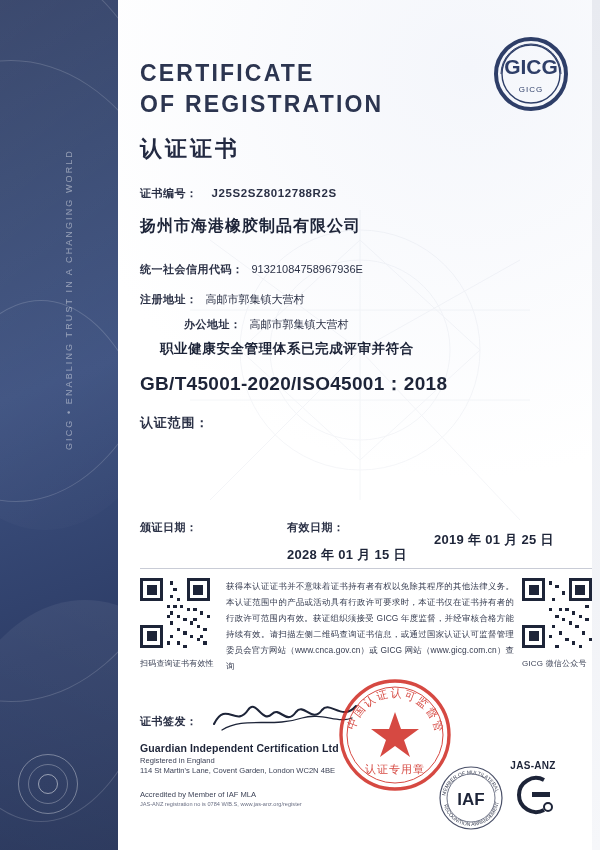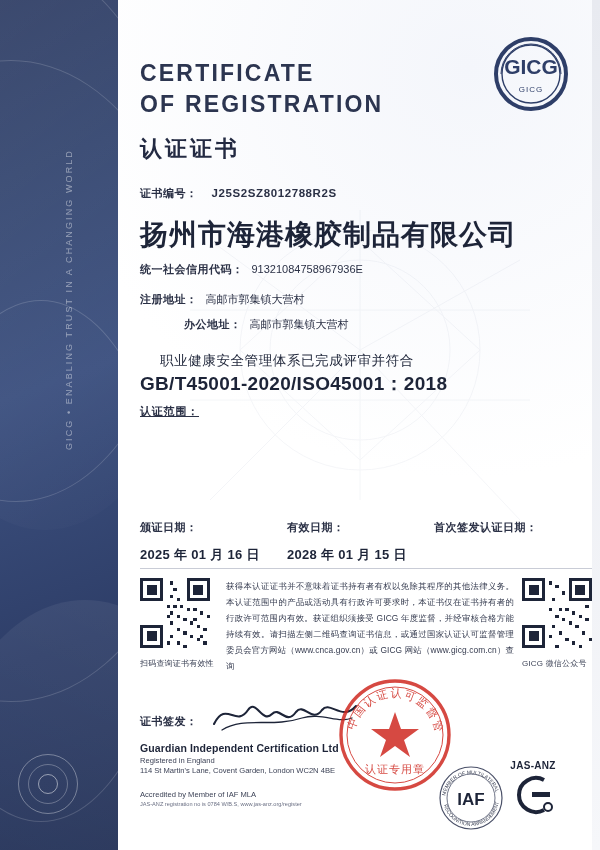--- a/index.html
+++ b/index.html
@@ -92,41 +92,41 @@
 
   .row{position:absolute;left:22px;font-size:11px;color:#3c4256;}
   .lbl{font-weight:bold;color:#2b3146;letter-spacing:.5px;}
   .val{color:#2b3146;}
 
   .r-certno{top:186px;}
   .r-certno .val{margin-left:14px;font-weight:bold;letter-spacing:.6px;font-size:11.5px;}
 
   .company{
     position:absolute;left:22px;top:216px;
-    font-size:28px;font-weight:bold;color:#1d2438;letter-spacing:1px;
+    font-size:16px;font-weight:bold;color:#1d2438;letter-spacing:1px;
   }
 
   .r-credit{top:262px;}
   .r-credit .val{margin-left:8px;}
   .r-reg{top:292px;}
   .r-reg .val{margin-left:8px;}
   .r-office{top:317px;margin-left:44px;}
   .r-office .val{margin-left:8px;}
 
   .conform{
-    position:absolute;left:22px;top:352px;
-    font-size:13.5px;font-weight:normal;color:#1d2438;letter-spacing:.6px;padding-left:20px;
+    position:absolute;left:22px;top:340px;
+    font-size:13.5px;font-weight:bold;color:#1d2438;letter-spacing:.6px;padding-left:20px;
   }
   .standard{
     position:absolute;left:22px;top:371px;
     font-size:19px;font-weight:bold;color:#1d2438;letter-spacing:.3px;
   }
   .scope-label{
-    position:absolute;left:22px;top:404px;
-    font-size:11px;font-weight:bold;color:#2b3146;letter-spacing:.8px;text-decoration:underline;
+    position:absolute;left:22px;top:414px;
+    font-size:13px;font-weight:bold;color:#2b3146;letter-spacing:.8px;
   }
   .scope-text{
     position:absolute;left:22px;top:440px;width:430px;
     font-size:14.5px;font-weight:bold;color:#1d2438;line-height:25px;letter-spacing:.2px;
   }
 
   .dates{position:absolute;left:22px;top:520px;width:440px;}
   .date-cols{display:flex;justify-content:space-between;}
   .date-col{width:146px;}
   .date-col .dl{font-size:11px;font-weight:bold;color:#2b3146;letter-spacing:.5px;}
@@ -231,28 +231,27 @@
 
     <div class="conform">职业健康安全管理体系已完成评审并符合</div>
     <div class="standard">GB/T45001-2020/ISO45001：2018</div>
 
     <div class="scope-label">认证范围：</div>
 
     <div class="dates">
       <div class="date-cols">
         <div class="date-col">
           <div class="dl">颁证日期：</div>
-          <div class="dv">2025 年 01 月 16 日</div>
         </div>
         <div class="date-col">
           <div class="dl">有效日期：</div>
           <div class="dv">2028 年 01 月 15 日</div>
         </div>
         <div class="date-col">
-          <div class="dl">首次签发认证日期：</div>
+          <div class="dv">2019 年 01 月 25 日</div>
         </div>
       </div>
     </div>
 
     <div class="divider"></div>
 
     <div class="qr-area">
       <div class="qr-row">
         <div class="qr-block">
           <svg class="qr-img" viewBox="0 0 21 21" shape-rendering="crispEdges">

